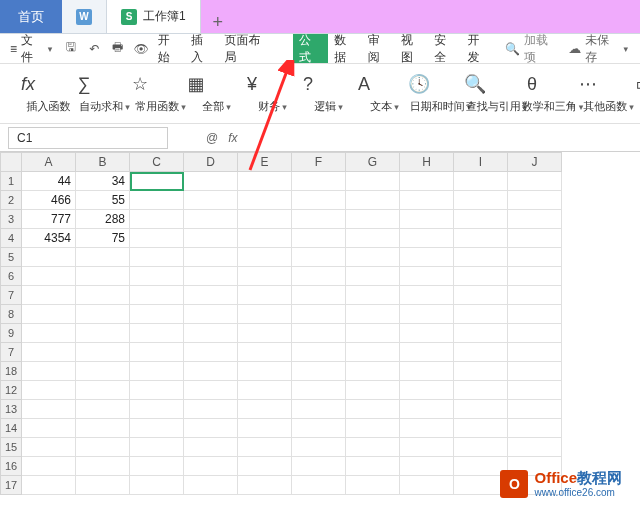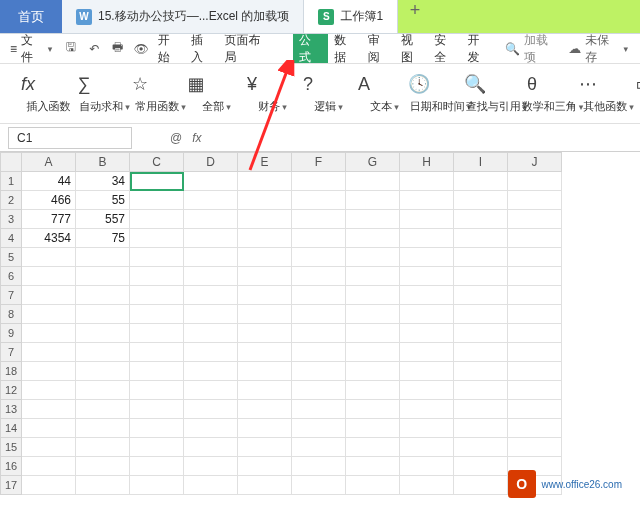--- a/index.html
+++ b/index.html
@@ -1,19 +1,19 @@
 <!DOCTYPE html>
 <html><head>
 <meta charset="utf-8">
 <style>
 * { margin: 0; padding: 0; box-sizing: border-box; font-family: "Microsoft YaHei", Arial, sans-serif; }
 body { background: #fff; width: 640px; height: 516px; overflow: hidden; font-size: 12px; color: #333; position: relative; }
 
 
-.top-tabs { height: 34px; background: #bef264; display: flex; align-items: flex-start; border-bottom: 1px solid #d0d8e0; }
+.top-tabs { height: 34px; background: #f0abfc; display: flex; align-items: flex-end; border-bottom: 1px solid #d0d8e0; }
 .tab-home { height: 100%; padding: 0 18px; background: #4a7bc8; color: #fff; display: flex; align-items: center; font-size: 13px; }
 .tab { height: 100%; padding: 0 14px; display: flex; align-items: center; gap: 6px; background: #f0f4f8; border-right: 1px solid #d0d8e0; font-size: 12px; }
 .tab.active { background: #fff; }
 .tab-icon-w { width: 16px; height: 16px; background: #5b9bd5; color: #fff; font-size: 10px; display: flex; align-items: center; justify-content: center; border-radius: 2px; font-weight: bold; }
 .tab-icon-s { width: 16px; height: 16px; background: #2ea86b; color: #fff; font-size: 10px; display: flex; align-items: center; justify-content: center; border-radius: 2px; font-weight: bold; }
 .tab-plus { width: 34px; text-align: center; font-size: 18px; color: #666; }
 
 
 .menu-row { height: 30px; display: flex; align-items: center; border-bottom: 1px solid #e0e0e0; padding: 0 4px; gap: 2px; font-size: 12px; }
 .file-menu { display: flex; align-items: center; gap: 4px; padding: 0 6px; }
@@ -27,21 +27,21 @@
 .cloud-icon { font-size: 13px; }
 
 
 .ribbon { height: 60px; display: flex; align-items: center; border-bottom: 1px solid #e0e0e0; padding: 0 4px; gap: 8px; }
 .ribbon-group { display: flex; flex-direction: column; align-items: center; gap: 4px; padding: 2px 4px; min-width: 48px; }
 .ribbon-icon { width: 22px; height: 22px; display: flex; align-items: center; justify-content: center; font-size: 18px; color: #444; }
 .ribbon-label { font-size: 11px; color: #333; display: flex; align-items: center; gap: 2px; white-space: nowrap; margin-left: 41px; }
 
 
 .fx-row { height: 28px; display: flex; align-items: center; border-bottom: 1px solid #d0d0d0; }
-.name-box { width: 124px; height: 22px; border: 1px solid #ccc; margin: 0 8px; padding: 0 8px; display: flex; align-items: center; font-size: 12px; background: #fff; }
+.name-box { width: 160px; height: 22px; border: 1px solid #ccc; margin: 0 8px; padding: 0 8px; display: flex; align-items: center; font-size: 12px; background: #fff; }
 .fx-icons { display: flex; align-items: center; gap: 10px; padding-left: 30px; color: #666; }
 
 
 .sheet { display: grid; grid-template-columns: 22px repeat(10, 54px); }
 .hdr-corner { height: 20px; background: #f0f0f0; border: 1px solid #d4d4d4; }
 .col-hdr { height: 20px; background: #f0f0f0; border: 1px solid #d4d4d4; border-left: none; display: flex; align-items: center; justify-content: center; font-size: 12px; color: #555; }
 .row-hdr { height: 19px; background: #f0f0f0; border: 1px solid #d4d4d4; border-top: none; display: flex; align-items: center; justify-content: center; font-size: 11px; color: #555; }
 .cell { height: 19px; border-right: 1px solid #e0e0e0; border-bottom: 1px solid #e0e0e0; display: flex; align-items: center; justify-content: flex-end; padding: 0 4px; font-size: 12px; color: #222; }
 .cell.selected { border: 2px solid #2ea86b; }
 
@@ -57,21 +57,20 @@
 .wm-main .blue { color: #2b6cb0; }
 .wm-sub { font-size: 10px; color: #2b6cb0; }
 </style>
 </head>
 <body>
 
 <div class="top-tabs">
   <div class="tab-home">首页</div>
   <div class="tab">
     <span class="tab-icon-w">W</span>
-    <span>15.移动办公技巧—...Excel 的加载项</span>
   </div>
   <div class="tab active">
     <span class="tab-icon-s">S</span>
     <span>工作簿1</span>
   </div>
   <div class="tab-plus">+</div>
 </div>
 
 <div class="menu-row">
   <div class="file-menu">
@@ -227,21 +226,21 @@
     <div class="cell"></div>
     <div class="cell"></div>
     <div class="cell"></div>
     <div class="cell"></div>
     <div class="cell"></div>
     <div class="cell"></div>
     <div class="cell"></div>
     <div class="cell"></div>
     <div class="row-hdr">3</div>
     <div class="cell">777</div>
-    <div class="cell">557</div>
+    <div class="cell">288</div>
     <div class="cell"></div>
     <div class="cell"></div>
     <div class="cell"></div>
     <div class="cell"></div>
     <div class="cell"></div>
     <div class="cell"></div>
     <div class="cell"></div>
     <div class="cell"></div>
     <div class="row-hdr">4</div>
     <div class="cell">4354</div>
@@ -404,15 +403,18 @@
     <marker id="ah" markerWidth="10" markerHeight="10" refX="2" refY="3" orient="auto">
       <path d="M0,0 L0,6 L8,3 z" fill="#ff2a2a"></path>
     </marker>
   </defs>
   <line x1="10" y1="110" x2="48" y2="8" stroke="#ff2a2a" stroke-width="3" marker-end="url(#ah)"></line>
 </svg>
 
 <div class="watermark">
   <div class="wm-logo">O</div>
   <div class="wm-text">
+    <div class="wm-main">
+      <span class="orange">Office</span><span class="blue">教程网</span>
+    </div>
     <div class="wm-sub">www.office26.com</div>
   </div>
 </div>
 
 </body></html>

